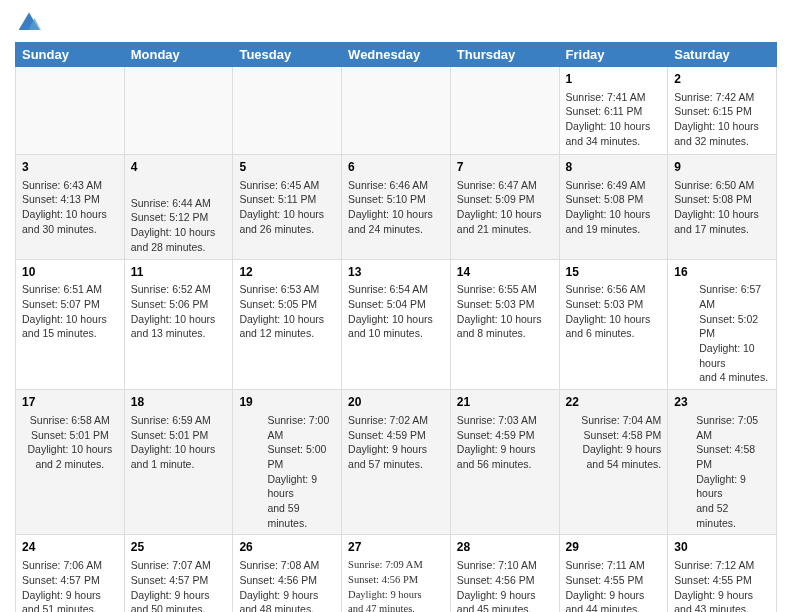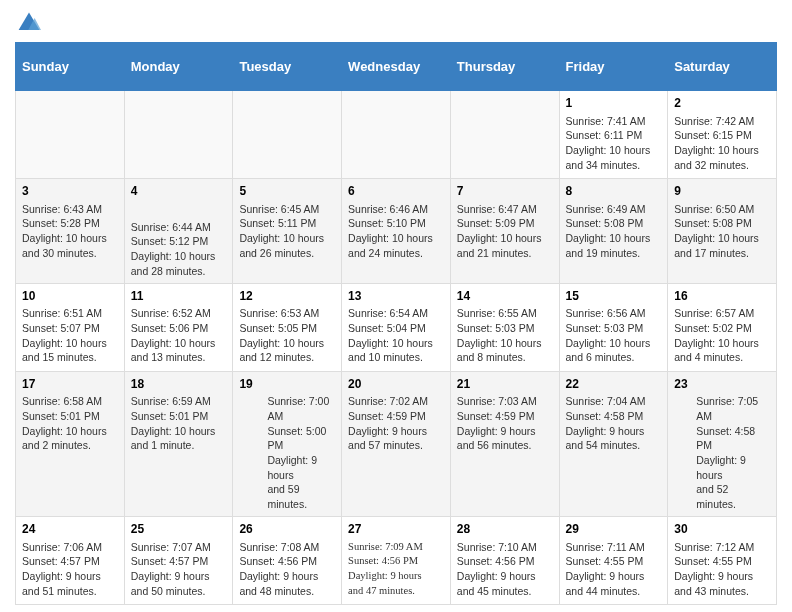--- a/index.html
+++ b/index.html
@@ -44,21 +44,21 @@
     }
     .calendar {
       width: 100%;
       border-collapse: collapse;
       table-layout: fixed;
     }
     .calendar th {
       background: #3a7fc1;
       color: white;
       text-align: left;
-      padding: 16px 6px;
+      padding: 4px 6px;
       font-size: 13px;
       border: 1px solid #3a7fc1;
     }
     .calendar td {
       border: 1px solid #ddd;
       vertical-align: top;
       padding: 4px 6px;
       font-size: 10.5px;
       line-height: 1.4;
       height: 88px;
@@ -137,21 +137,21 @@
             <div class="day-info" style="white-space: pre-line;">Sunrise: 7:42 AM
 Sunset: 6:15 PM
 Daylight: 10 hours
 and 32 minutes.</div>
           </td>
         </tr>
         <tr class="row-shaded">
           <td>
             <span class="day-num">3</span>
             <div class="day-info" style="white-space: pre-line;">Sunrise: 6:43 AM
-Sunset: 5:28 PM
+Sunset: 4:13 PM
 Daylight: 10 hours
 and 30 minutes.</div>
           </td>
           <td>
             <span class="day-num">4</span>
             <div class="day-info" style="white-space: pre-line; margin-top: 20px;">Sunrise: 6:44 AM
 Sunset: 5:12 PM
 Daylight: 10 hours
 and 28 minutes.</div>
           </td>
@@ -229,30 +229,30 @@
           </td>
           <td>
             <span class="day-num">15</span>
             <div class="day-info" style="white-space: pre-line;">Sunrise: 6:56 AM
 Sunset: 5:03 PM
 Daylight: 10 hours
 and 6 minutes.</div>
           </td>
           <td>
             <span class="day-num">16</span>
-            <div class="day-info" style="white-space: pre-line;">Sunrise: 6:57 AM
+            <div class="day-info" style="white-space: pre-line; margin-left: 25px;">Sunrise: 6:57 AM
 Sunset: 5:02 PM
 Daylight: 10 hours
 and 4 minutes.</div>
           </td>
         </tr>
         <tr class="row-shaded">
           <td>
             <span class="day-num">17</span>
-            <div class="day-info" style="white-space: pre-line;">Sunrise: 6:58 AM
+            <div class="day-info" style="white-space: pre-line; text-align: center;">Sunrise: 6:58 AM
 Sunset: 5:01 PM
 Daylight: 10 hours
 and 2 minutes.</div>
           </td>
           <td>
             <span class="day-num">18</span>
             <div class="day-info" style="white-space: pre-line;">Sunrise: 6:59 AM
 Sunset: 5:01 PM
 Daylight: 10 hours
 and 1 minute.</div>
@@ -273,21 +273,21 @@
           </td>
           <td>
             <span class="day-num">21</span>
             <div class="day-info" style="white-space: pre-line;">Sunrise: 7:03 AM
 Sunset: 4:59 PM
 Daylight: 9 hours
 and 56 minutes.</div>
           </td>
           <td>
             <span class="day-num">22</span>
-            <div class="day-info" style="white-space: pre-line;">Sunrise: 7:04 AM
+            <div class="day-info" style="white-space: pre-line; text-align: right;">Sunrise: 7:04 AM
 Sunset: 4:58 PM
 Daylight: 9 hours
 and 54 minutes.</div>
           </td>
           <td>
             <span class="day-num">23</span>
             <div class="day-info" style="white-space: pre-line; margin-left: 22px;">Sunrise: 7:05 AM
 Sunset: 4:58 PM
 Daylight: 9 hours
 and 52 minutes.</div>

